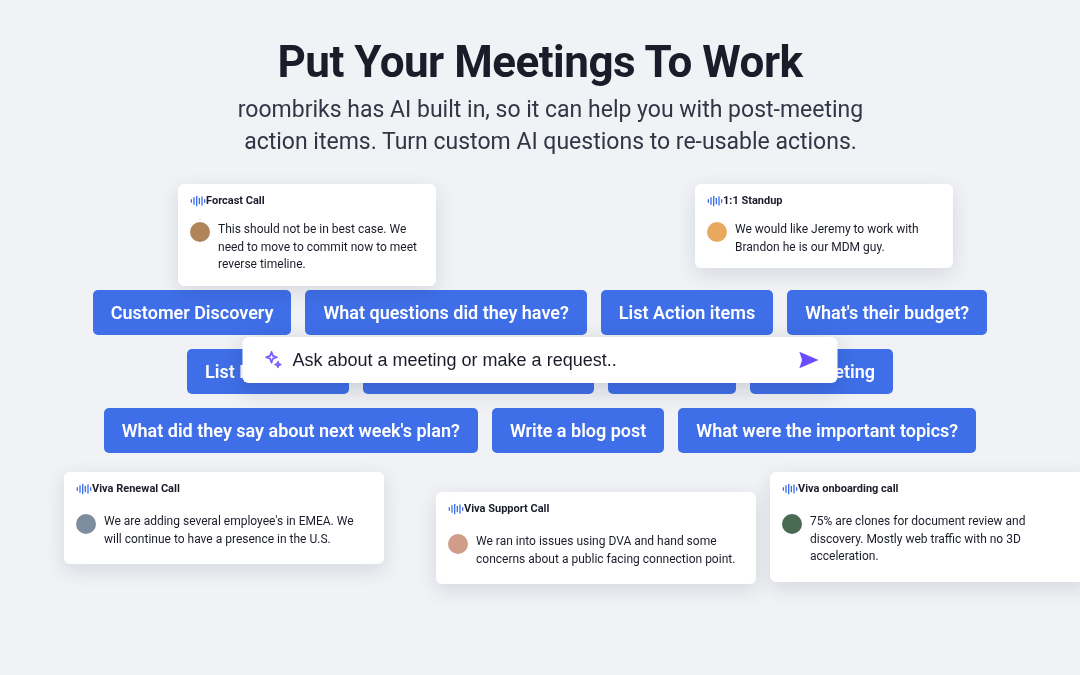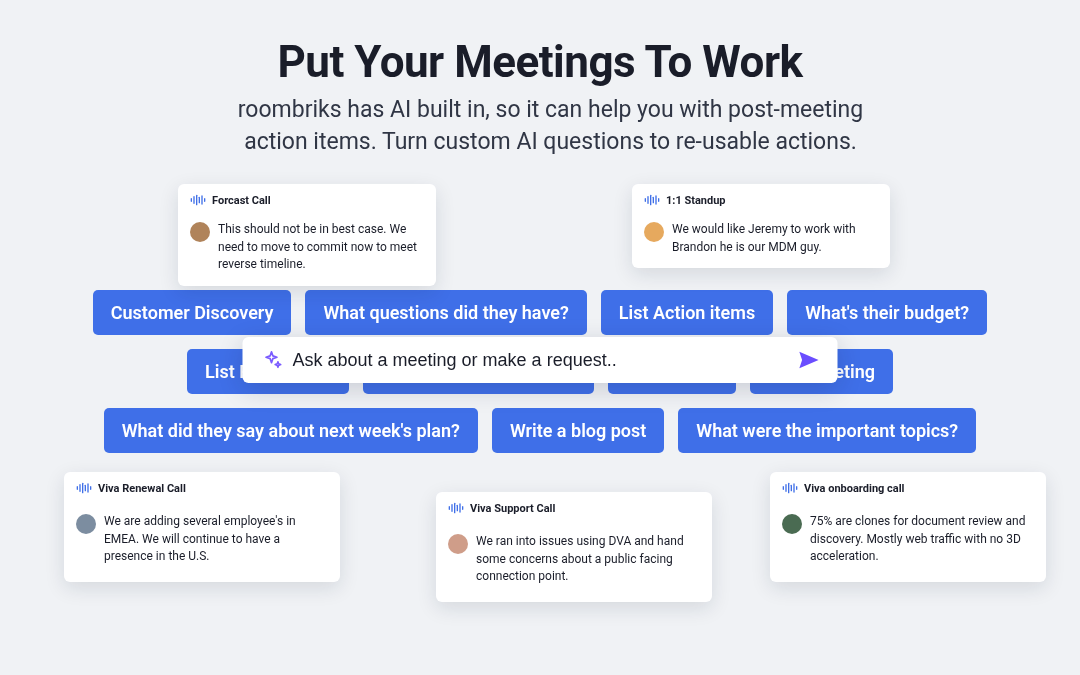--- a/index.html
+++ b/index.html
@@ -96,21 +96,21 @@
     position: absolute;
     width: 258px;
     background: #fff;
     border-radius: 6px;
     box-shadow: 0 6px 20px rgba(20,30,60,0.12);
     padding: 10px 12px 12px 12px;
     z-index: 10;
   }
   .card-head {
     display: flex;
-    gap: 6px;
+    align-items: center;
     margin-bottom: 14px;
   }
   .wave-icon svg { display:block; }
   .card-title {
     font-size: 11px;
     font-weight: 700;
     color: #1a1d29;
   }
   .card-body {
     display: flex;
@@ -124,28 +124,28 @@
     flex-shrink: 0;
     margin-top: 1px;
   }
   .card-text {
     font-size: 12px;
     font-weight: 400;
     color: #1a1d29;
     line-height: 1.45;
   }
   .card.large {
-    width: 276px;
+    width: 320px;
   }
   .card.large .card-head { margin-bottom: 18px; }
   .card.large .card-body { padding-bottom: 4px; }
 
   
   .pos-tl { top: 14px; left: 178px; }
-  .pos-tr { top: 14px; left: 632px; }
+  .pos-tr { top: 14px; left: 695px; }
   .pos-bl { top: 302px; left: 64px; }
   .pos-bm { top: 322px; left: 436px; }
   .pos-br { top: 302px; left: 770px; }
 </style>
 </head>
 <body>
 
 <div class="header">
   <div class="title">Put Your Meetings To Work</div>
   <div class="subtitle">

